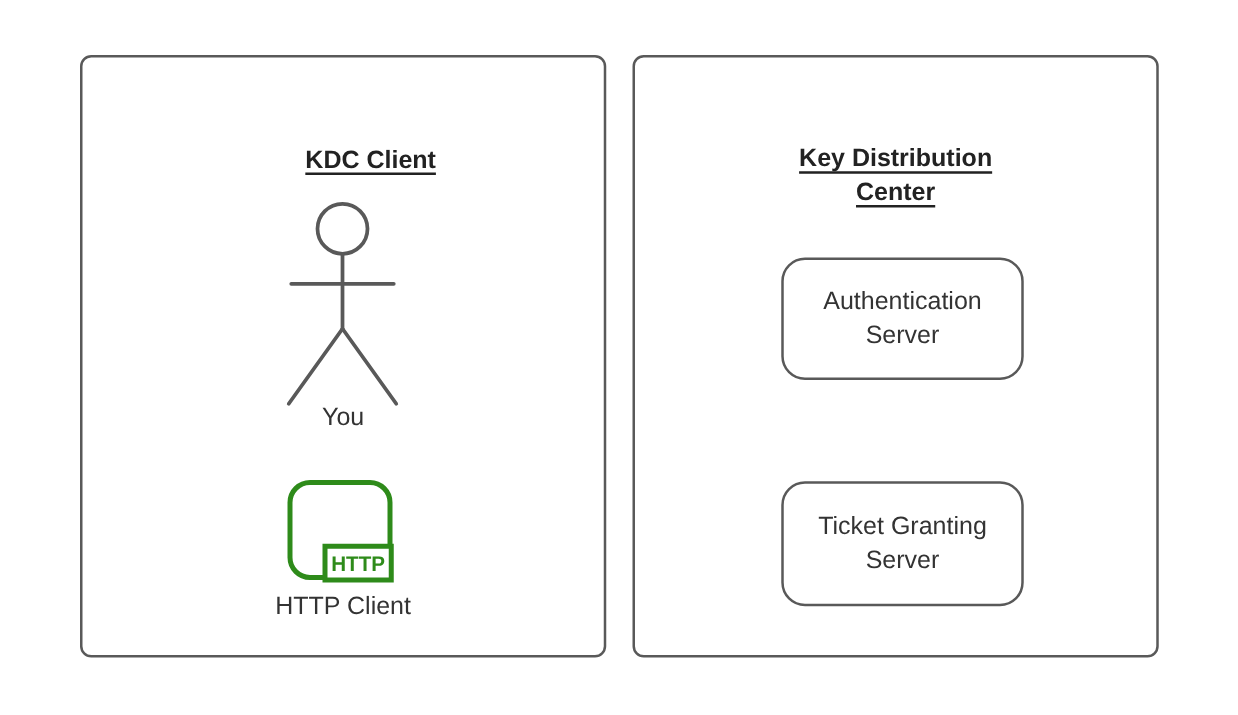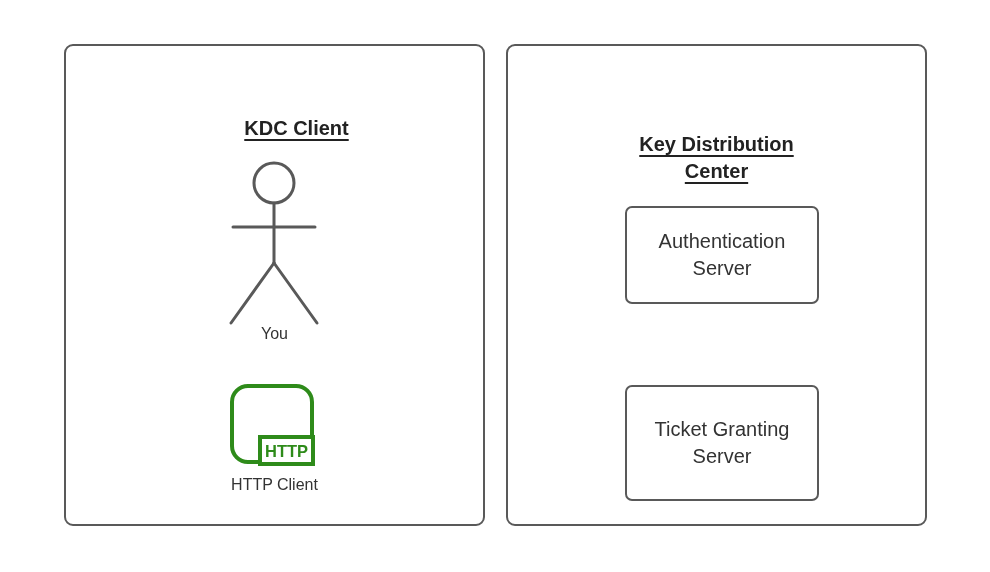--- a/index.html
+++ b/index.html
@@ -28,24 +28,24 @@
     font-size:20px;font-weight:bold;line-height:27px;
     color:var(--title-text);
   }
   .panel-title span{
     display:inline-block;max-width:215px;
     text-decoration:underline;
     text-decoration-thickness:2px;
     text-underline-offset:4px;
   }
   .panel-left .panel-title{top:52px;margin-left:44px;}
-  .panel-right .panel-title{top:57px;margin-top:28px;}
+  .panel-right .panel-title{top:40px;margin-top:28px;}
   .diagram-label{
     position:absolute;left:0;right:0;text-align:center;
-    font-size:16px;line-height:24px;color:var(--label-text);
+    font-size:20px;line-height:24px;color:var(--label-text);
   }
   .actor-svg{position:absolute;left:161px;top:115px;}
   .actor-svg circle,
   .actor-svg line{
     stroke:var(--stroke);stroke-width:3;fill:none;stroke-linecap:round;
   }
   .label-you{top:276px;}
   .http-svg{position:absolute;left:163px;top:337px;}
   .http-svg .frame{
     stroke:var(--accent-green);stroke-width:4;fill:none;
@@ -54,28 +54,28 @@
     stroke:var(--accent-green);stroke-width:4;fill:var(--background);
   }
   .http-svg text{
     fill:var(--accent-green);
     font-family:"Liberation Sans","DejaVu Sans",sans-serif;
     font-weight:bold;font-size:17px;
   }
   .label-http-service{top:427px;}
   .node-box{
     position:absolute;left:117px;width:194px;
-    border:2px solid var(--stroke);border-radius:7px;
+    border:2px solid var(--stroke);border-radius:19px;
     background:var(--background);box-sizing:border-box;
     display:flex;align-items:center;justify-content:center;
     text-align:center;font-size:20px;line-height:27px;
     color:var(--label-text);padding:0 12px;
   }
   .node-box-0{top:160px;height:98px;}
-  .node-box-1{top:339px;height:116px;}
+  .node-box-1{top:339px;height:100px;}
 </style>
 </head>
 <body>
 
 <div>
 
   <section class="panel panel-left">
     <h2 class="panel-title">
       <span>KDC Client</span>
     </h2>

